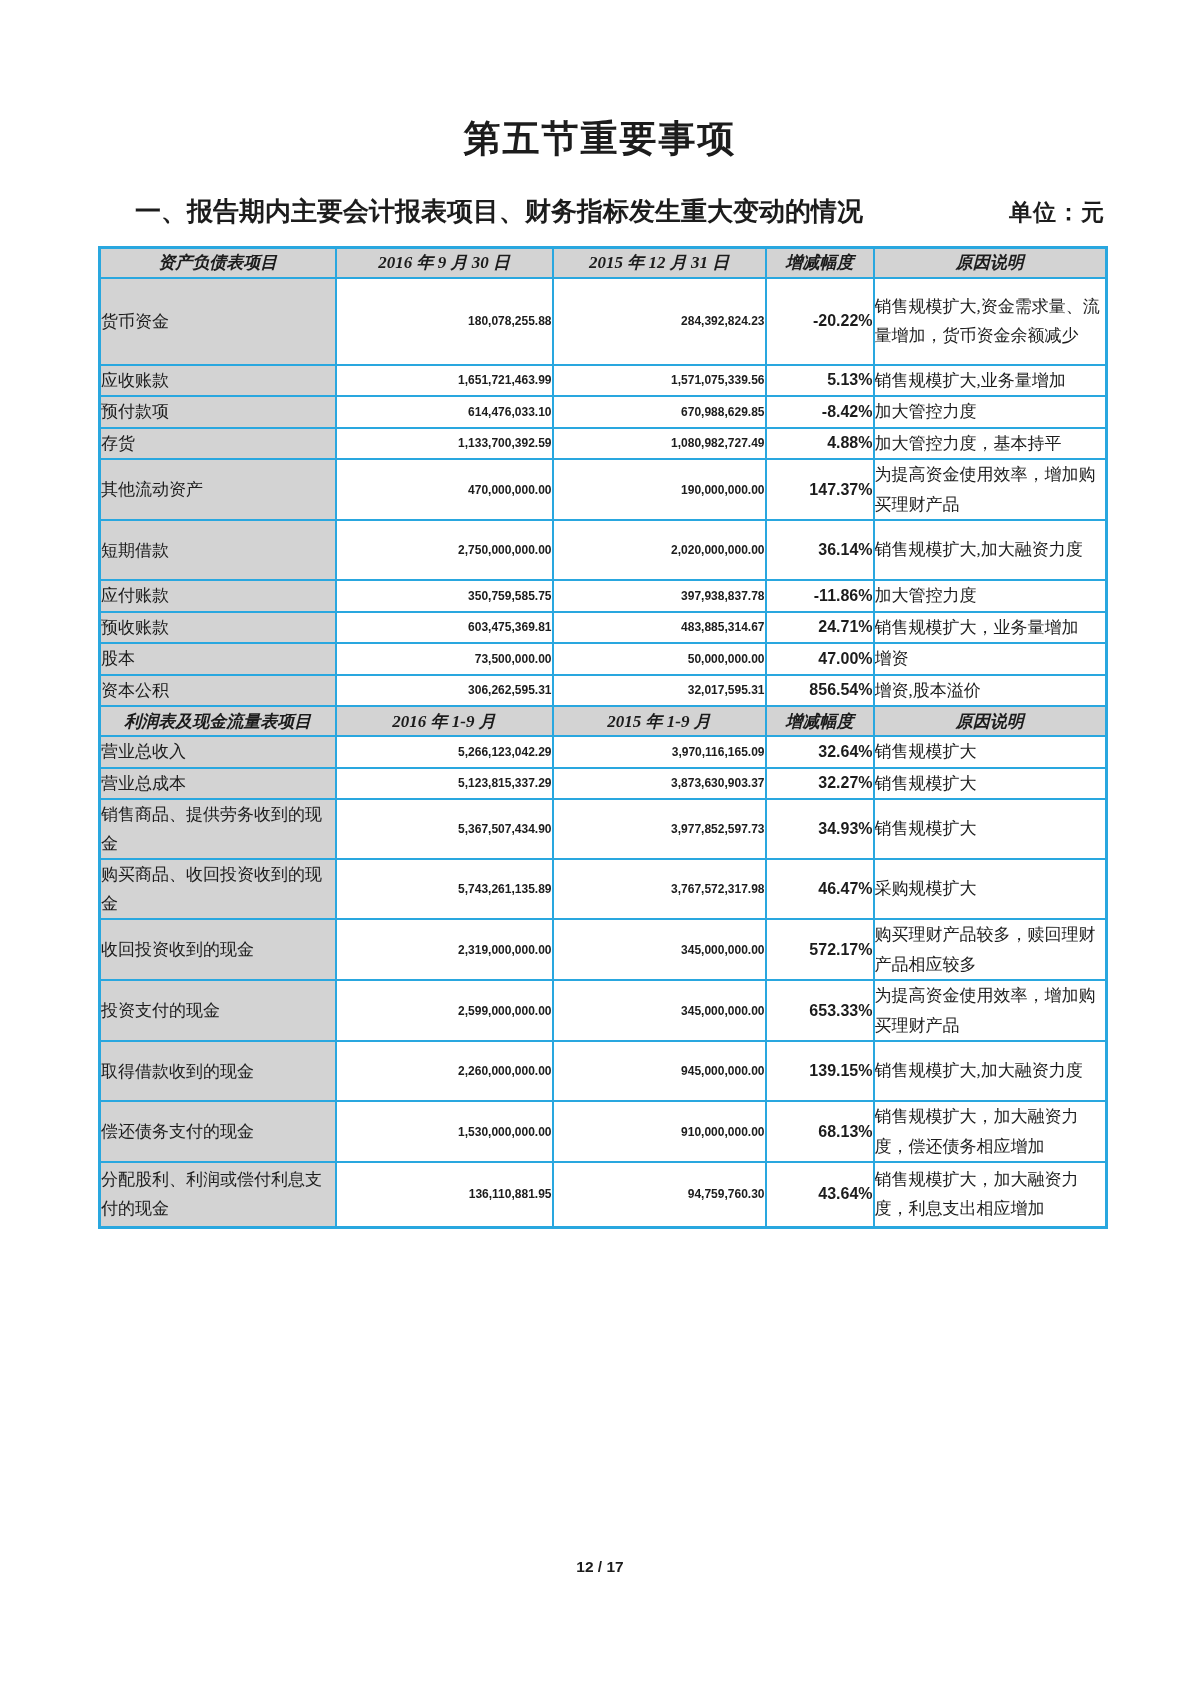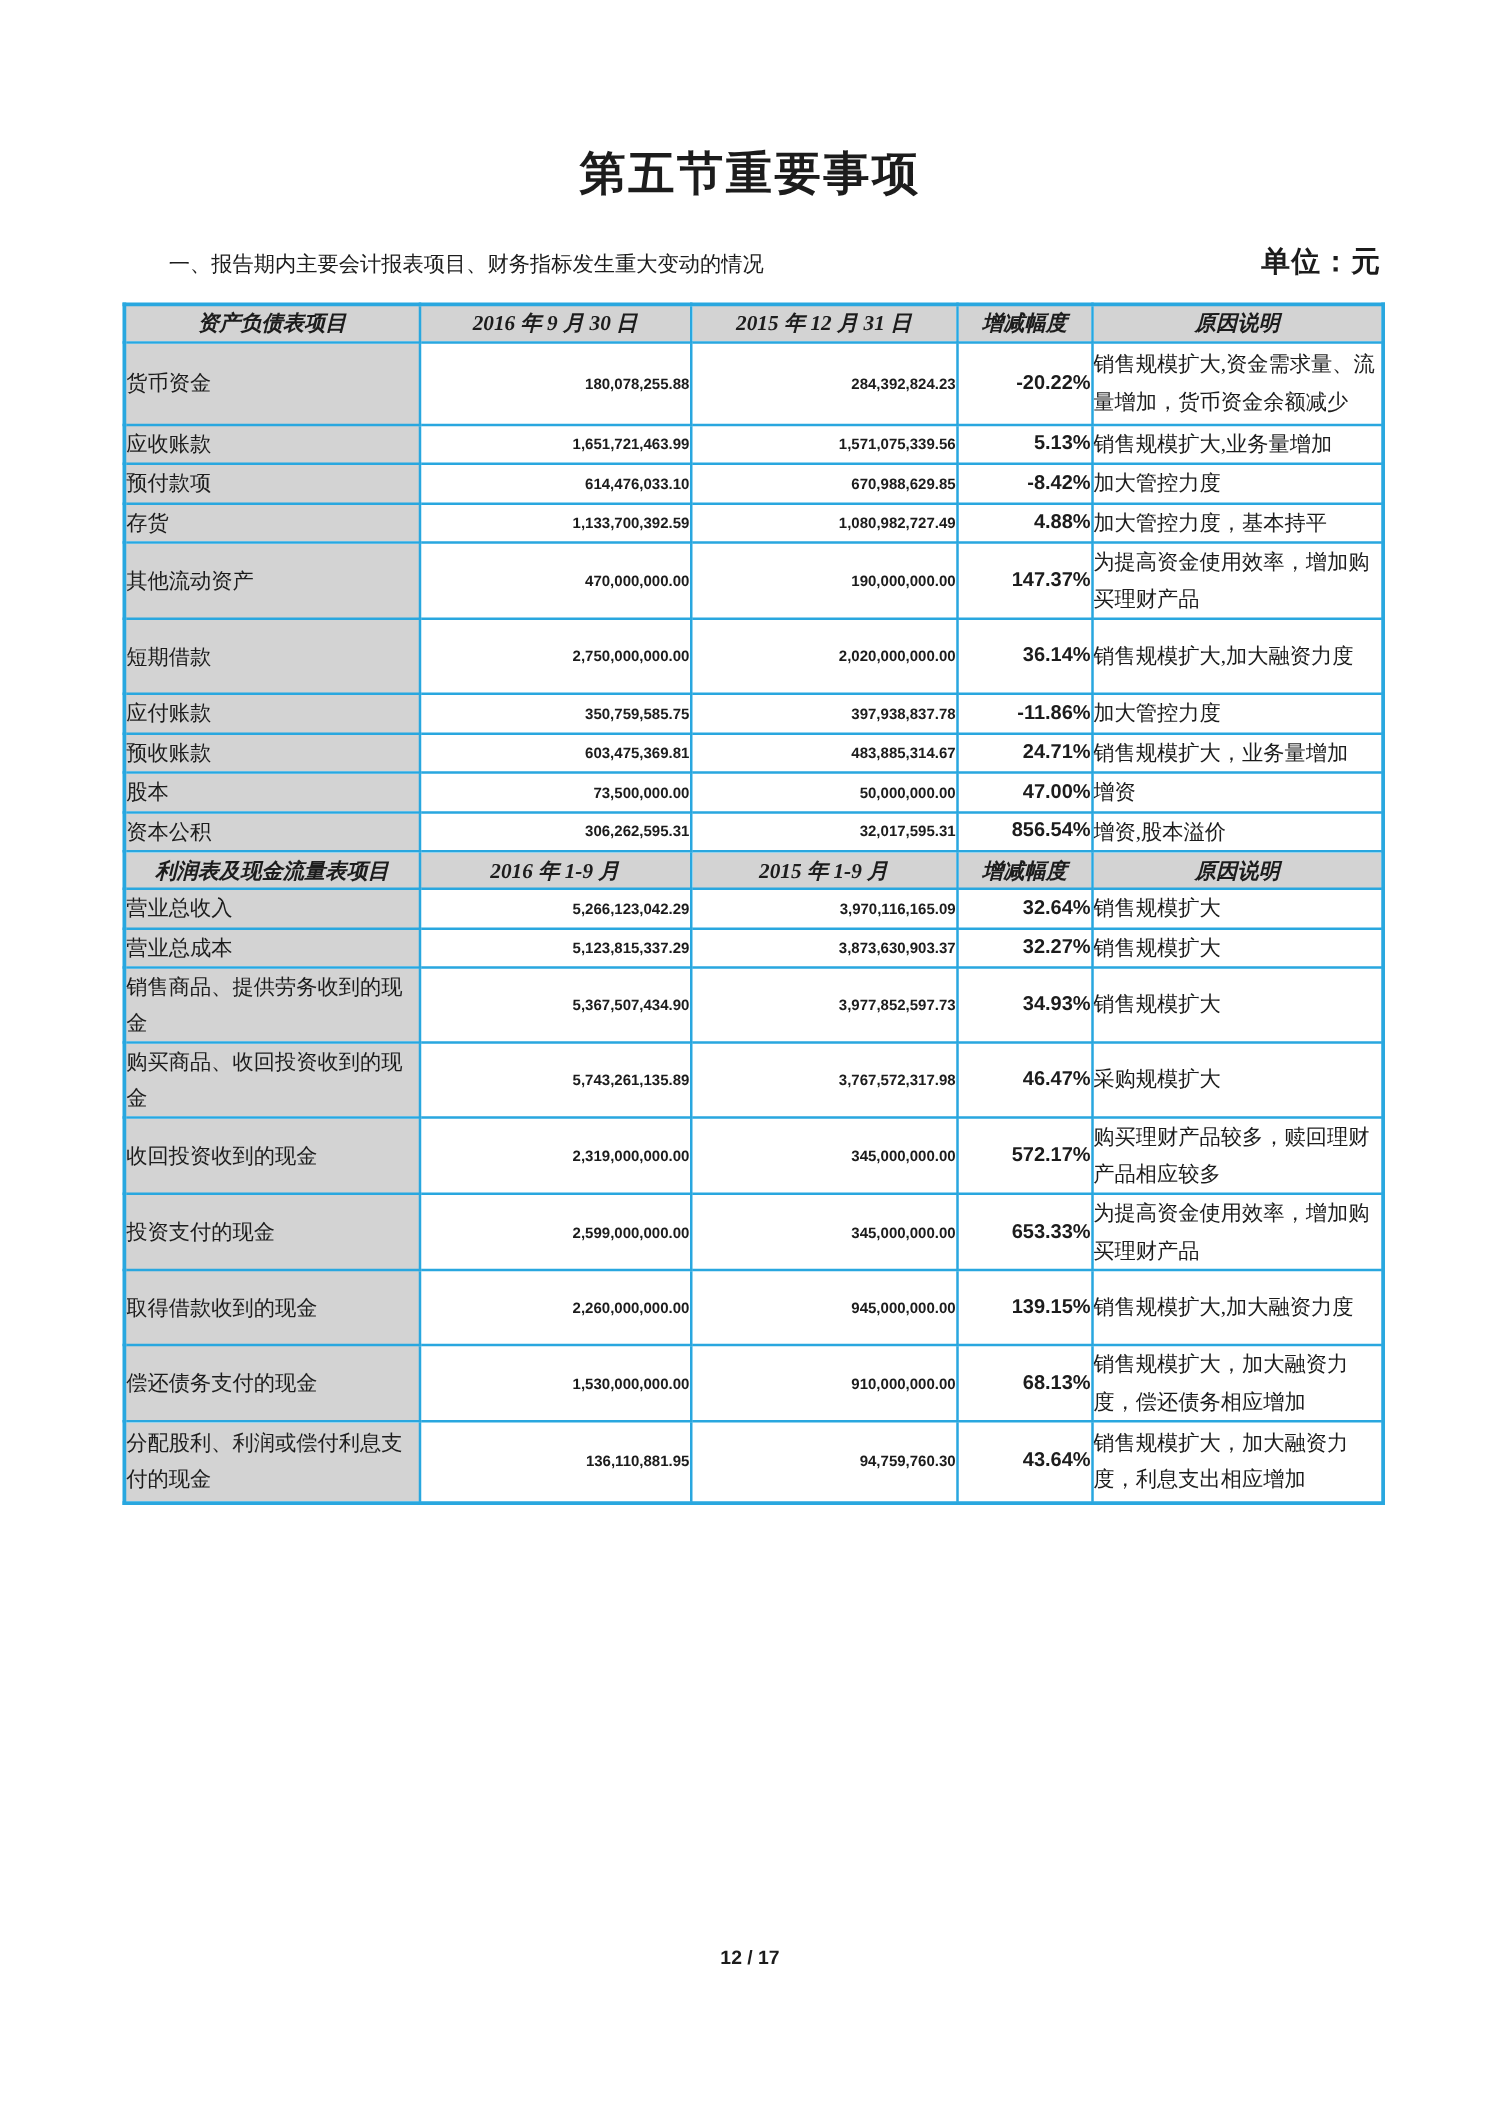--- a/index.html
+++ b/index.html
@@ -26,22 +26,22 @@
     margin-top:38px;
   }
   .section-row{
     margin:30px 95px 0 135px;
     display:flex;
     justify-content:space-between;
     align-items:baseline;
   }
   .section-heading{
     font-family:"Liberation Sans", sans-serif;
-    font-weight:normal;
-    font-size:17px;
+    font-weight:bold;
+    font-size:26px;
   }
   .unit-label{
     font-family:Liberation Serif, serif;
     font-weight:bold;
     font-size:23px;
     letter-spacing:1px;
   }
   table.fin{
     margin:17px 0 0 98px;
     width:1007px;
@@ -52,21 +52,21 @@
   }
   table.fin th, table.fin td{
     border:2px solid var(--blue);
     vertical-align:middle;
     padding:0;
     overflow:hidden;
   }
   tr.hrow{height:30px;font-style:italic;}
   tr.r1{height:27px;}
   tr.r2{height:60px;}
-  tr.r3{height:66px;}
+  tr.r3{height:87px;}
   tr.r2b{height:65px;}
   th.hcell{
     background:var(--gray);
     font-weight:bold;
     text-align:center;
     font-size:17px;
   }
   td.c-item{
     background:var(--gray);
     text-align:left;

